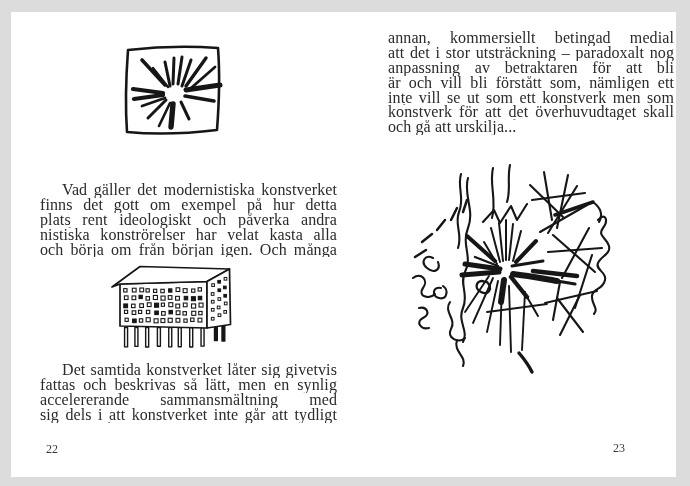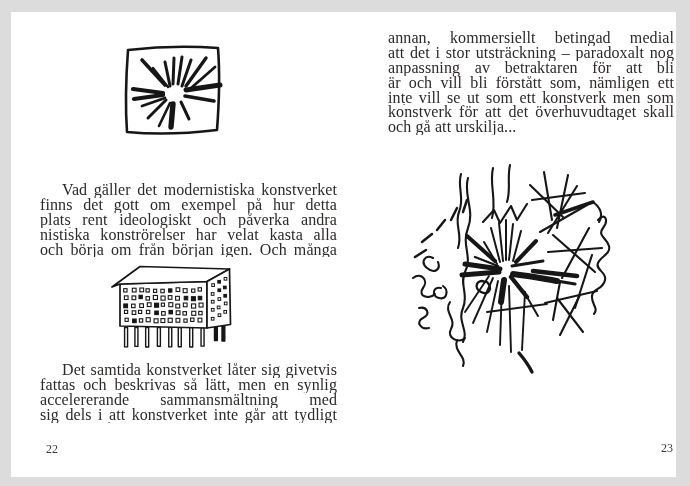--- a/index.html
+++ b/index.html
@@ -267,15 +267,15 @@
           <path d="M97,124 L95,185"></path>
           <path d="M104,126 L106,192"></path>
           <path d="M120,132 L117,190"></path>
           <path d="M82,152 L142,144"></path>
           <path d="M80,122 C72,118 68,128 76,132 C84,136 88,128 82,122" stroke-width="2.4"></path>
           <path d="M114,193 C120,200 124,206 127,212" stroke-width="3.4"></path>
         </g>
       </svg>
     </div>
 
-    <div class="pagenum" style="left:270px;top:429px;margin-left:48px;">23</div>
+    <div class="pagenum" style="left:270px;top:429px;">23</div>
   </div>
 </div>
 
 </body></html>

